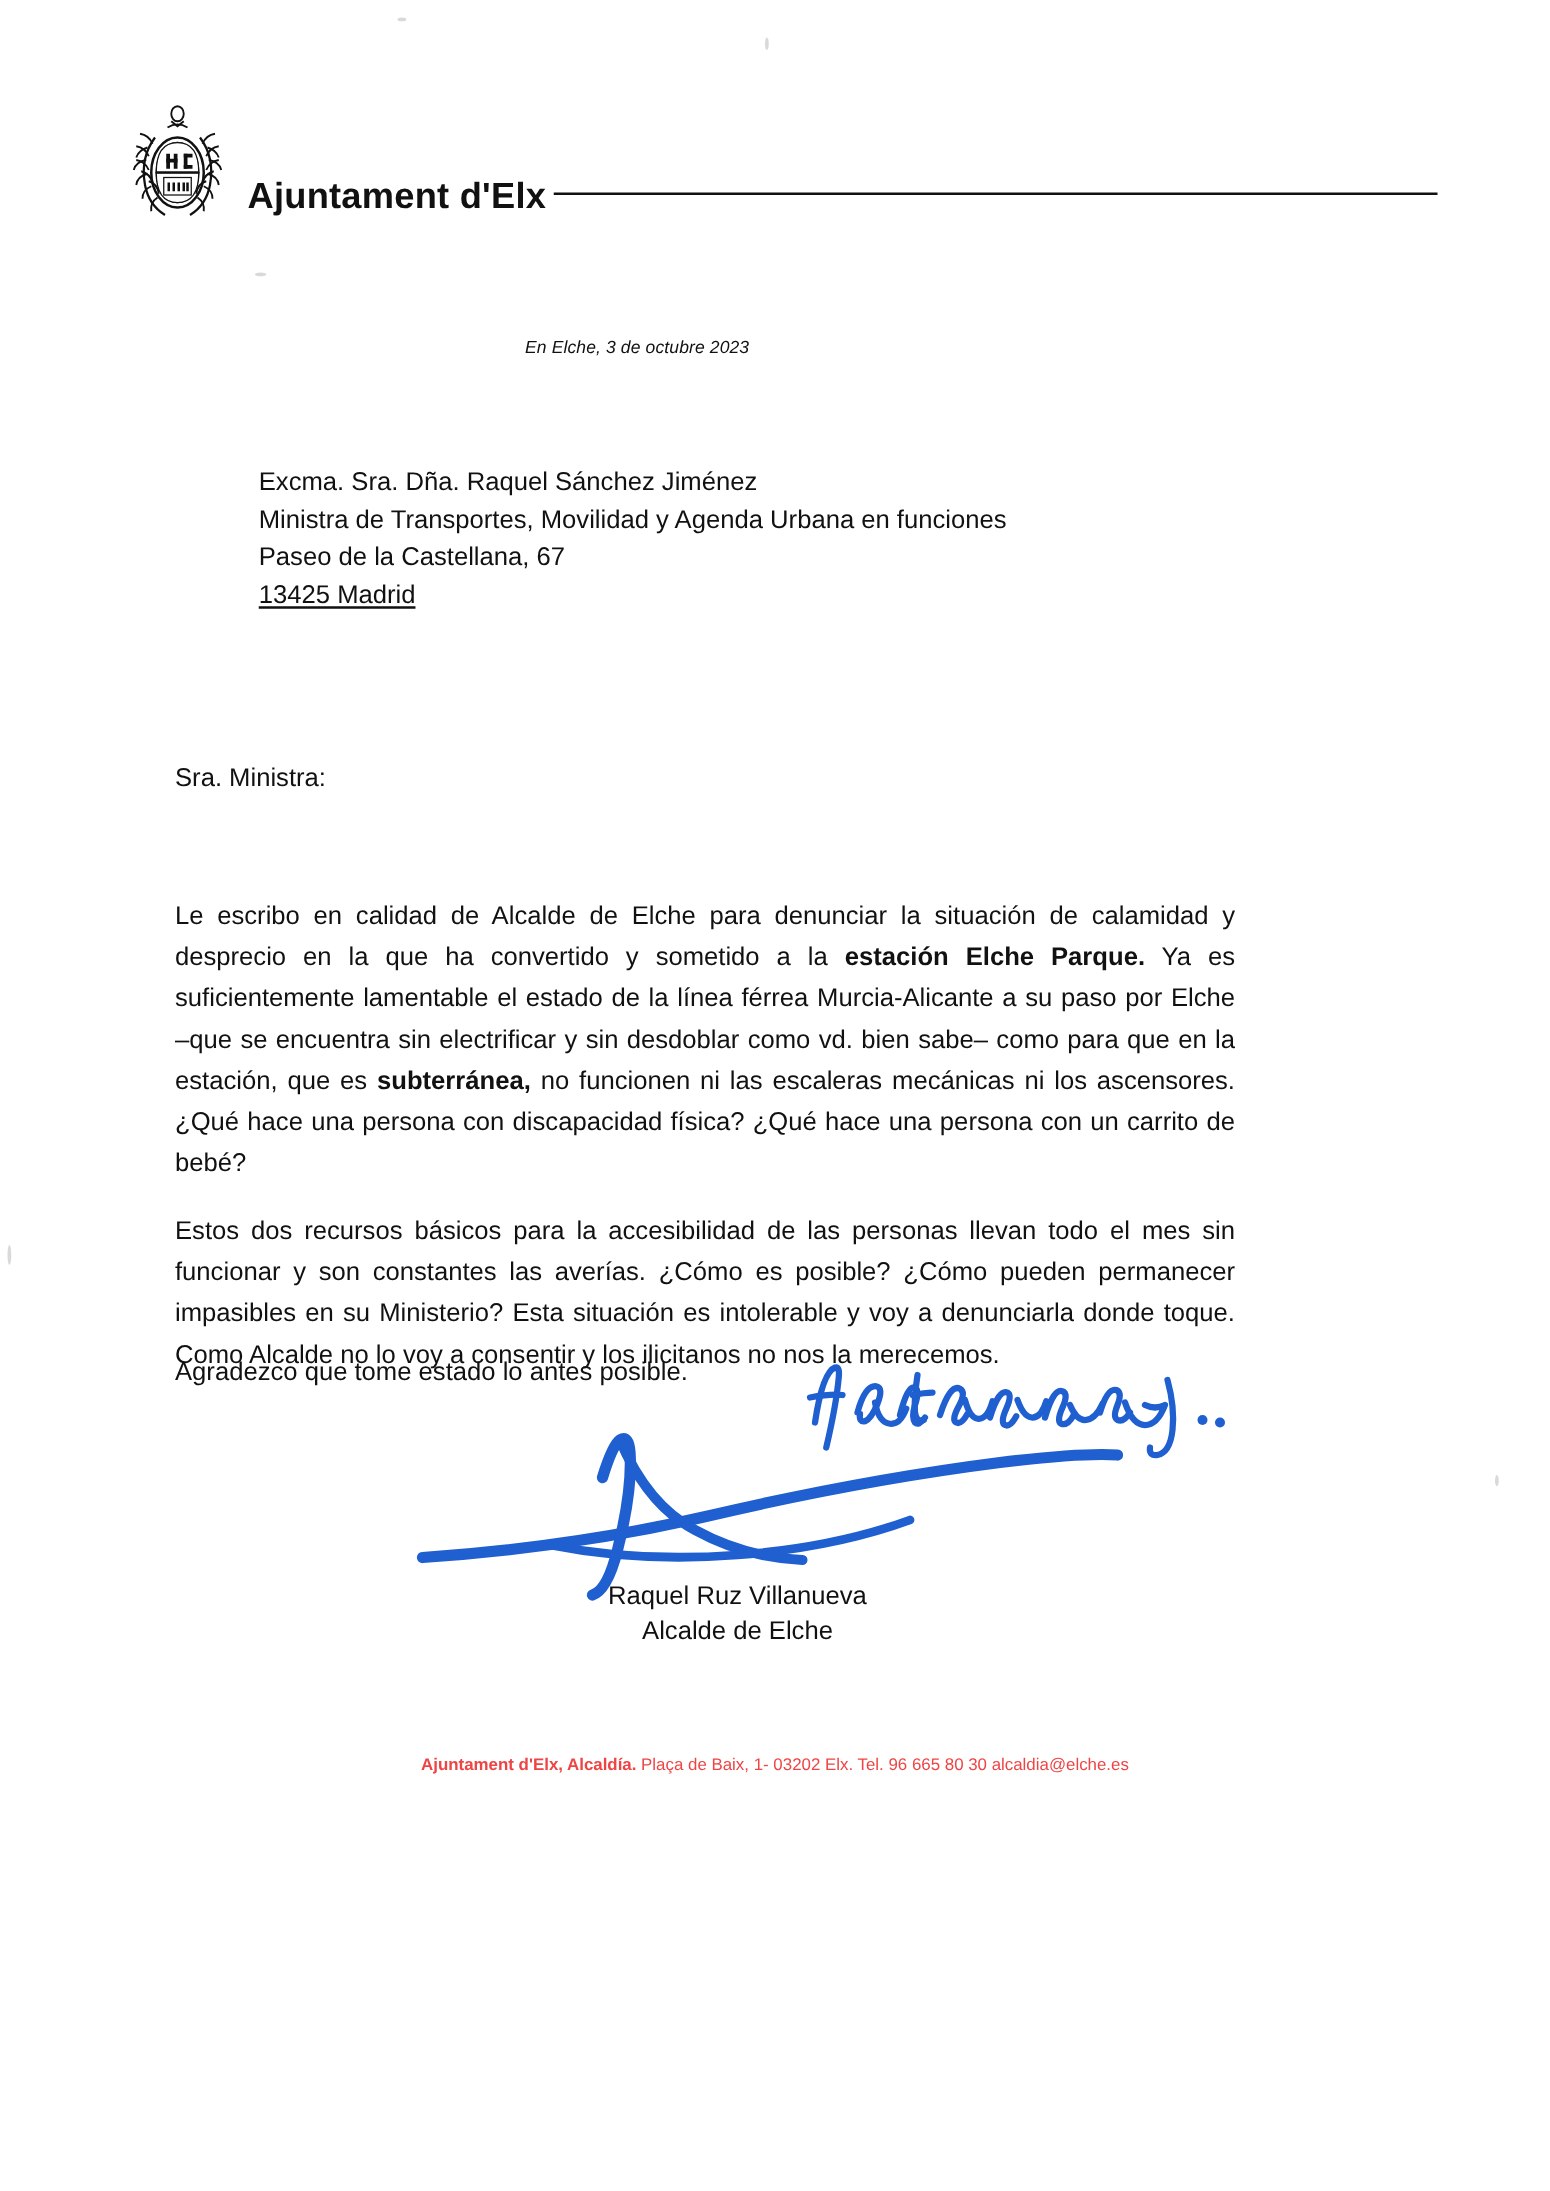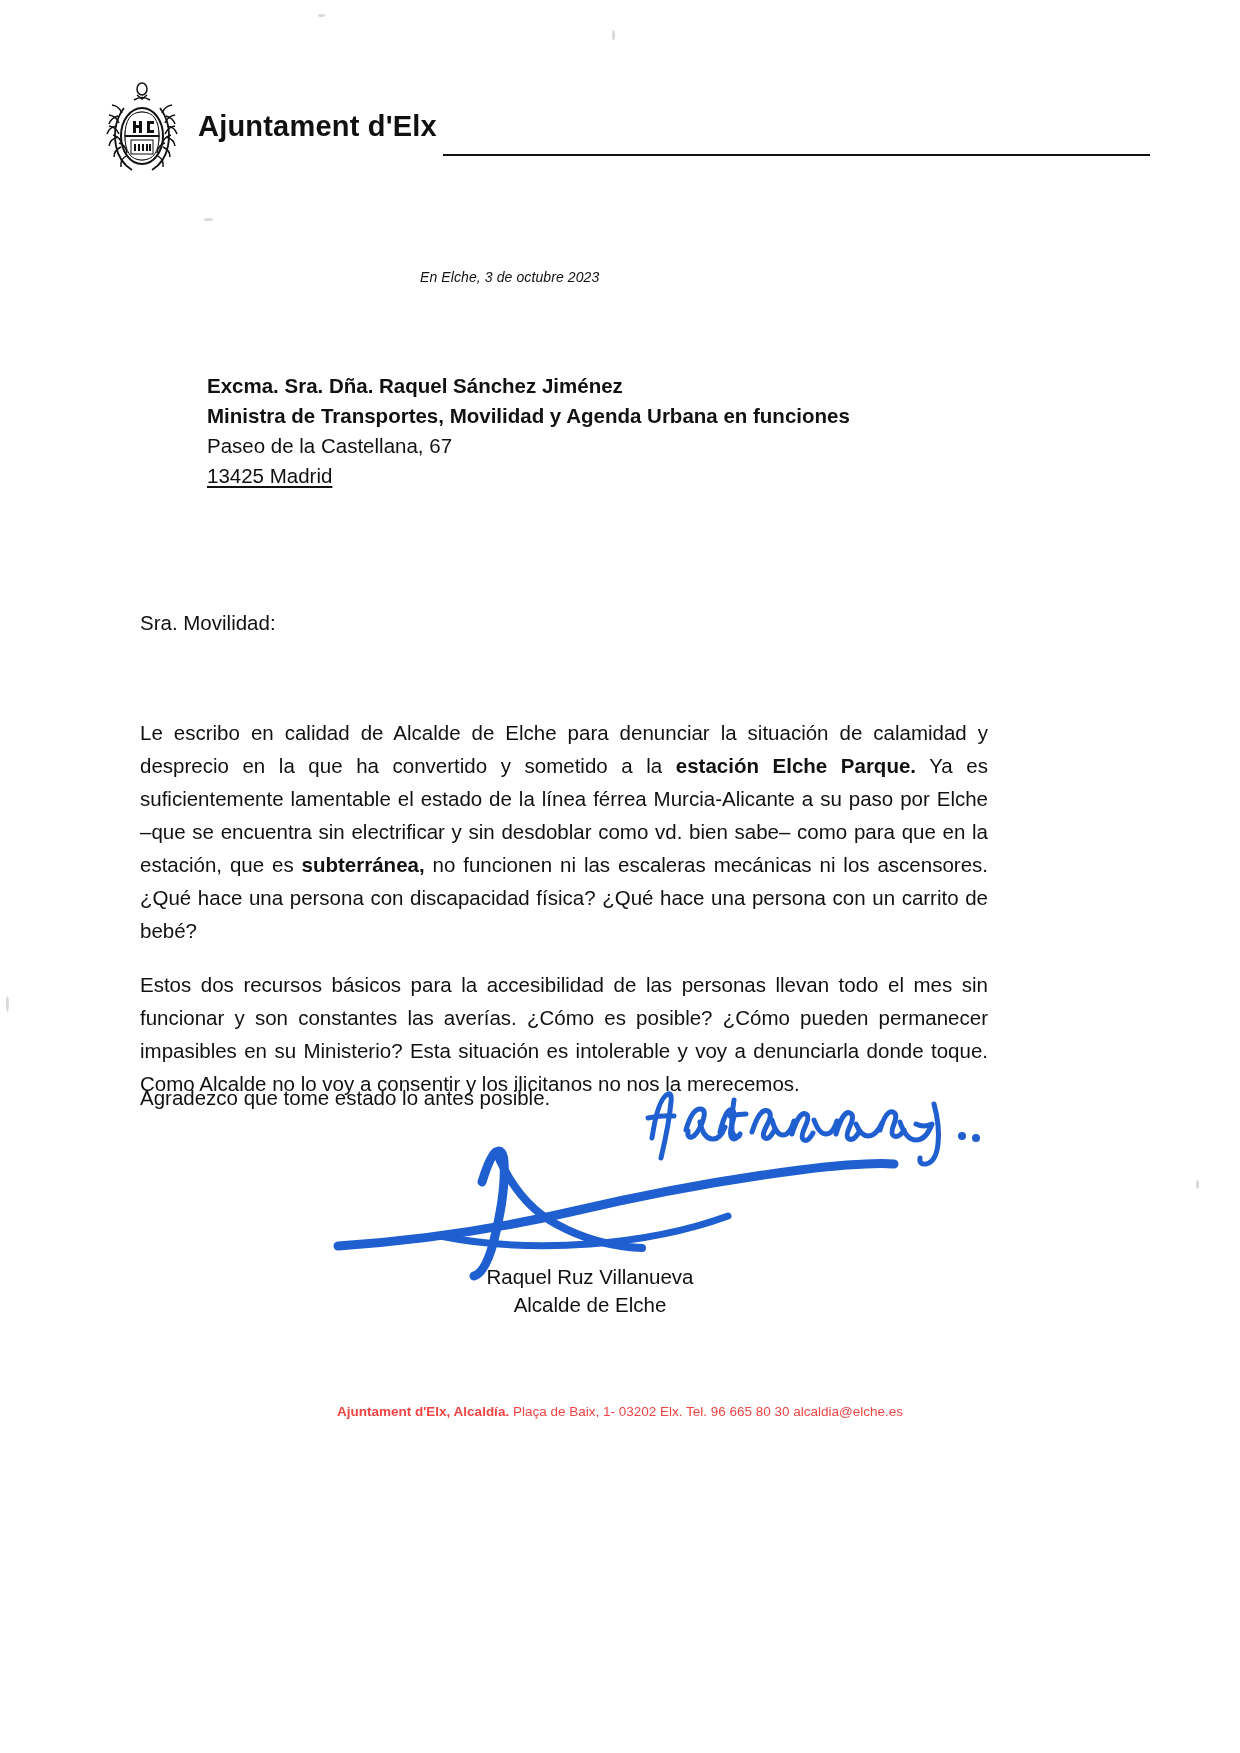--- a/index.html
+++ b/index.html
@@ -32,21 +32,21 @@
   }
 
   
   .letterhead {
     position: absolute;
     top: 78px;
     left: 104px;
     right: 90px;
     height: 100px;
     display: flex;
-    align-items: center;
+    align-items: flex-end;
   }
   .crest {
     width: 76px;
     height: 96px;
     flex: 0 0 auto;
     margin-right: 18px;
   }
   .crest svg { display: block; }
   .org-name {
     font-size: 29px;
@@ -81,21 +81,21 @@
     font-style: italic;
   }
 
   .recipient {
     position: absolute;
     top: 371px;
     left: 207px;
     font-size: 20.5px;
     line-height: 30px;
   }
-  .recipient .b { font-weight: bold; }
+  .recipient .b { font-weight: normal; }
   .recipient .u { text-decoration: underline; text-underline-offset: 3px; }
 
   .salutation {
     position: absolute;
     top: 611px;
     left: 140px;
     font-size: 20.5px;
   }
 
   .body-text {
@@ -218,21 +218,21 @@
 
   <div class="date-line">En Elche, 3 de octubre 2023</div>
 
   <div class="recipient">
     <div class="b">Excma. Sra. Dña. Raquel Sánchez Jiménez</div>
     <div class="b">Ministra de Transportes, Movilidad y Agenda Urbana en funciones</div>
     <div>Paseo de la Castellana, 67</div>
     <div class="u">13425 Madrid</div>
   </div>
 
-  <div class="salutation">Sra. Movilidad:</div>
+  <div class="salutation">Sra. Ministra:</div>
 
   <div class="body-text">
     <p><span>Le escribo en calidad de Alcalde de Elche para denunciar la situación de calamidad y desprecio en la que ha convertido y sometido a la </span><b>estación Elche Parque.</b><span> Ya es suficientemente lamentable el estado de la línea férrea Murcia-Alicante a su paso por Elche –que se encuentra sin electrificar y sin desdoblar como vd. bien sabe– como para que en la estación, que es </span><b>subterránea,</b><span> no funcionen ni las escaleras mecánicas ni los ascensores. ¿Qué hace una persona con discapacidad física? ¿Qué hace una persona con un carrito de bebé?</span></p>
     <p>Estos dos recursos básicos para la accesibilidad de las personas llevan todo el mes sin funcionar y son constantes las averías. ¿Cómo es posible? ¿Cómo pueden permanecer impasibles en su Ministerio? Esta situación es intolerable y voy a denunciarla donde toque. Como Alcalde no lo voy a consentir y los ilicitanos no nos la merecemos.</p>
   </div>
 
   <div class="closing">Agradezco que tome estado lo antes posible.</div>
 
   <div class="sig-area">
     <svg viewBox="0 0 760 230" width="760" height="230" aria-hidden="true">

